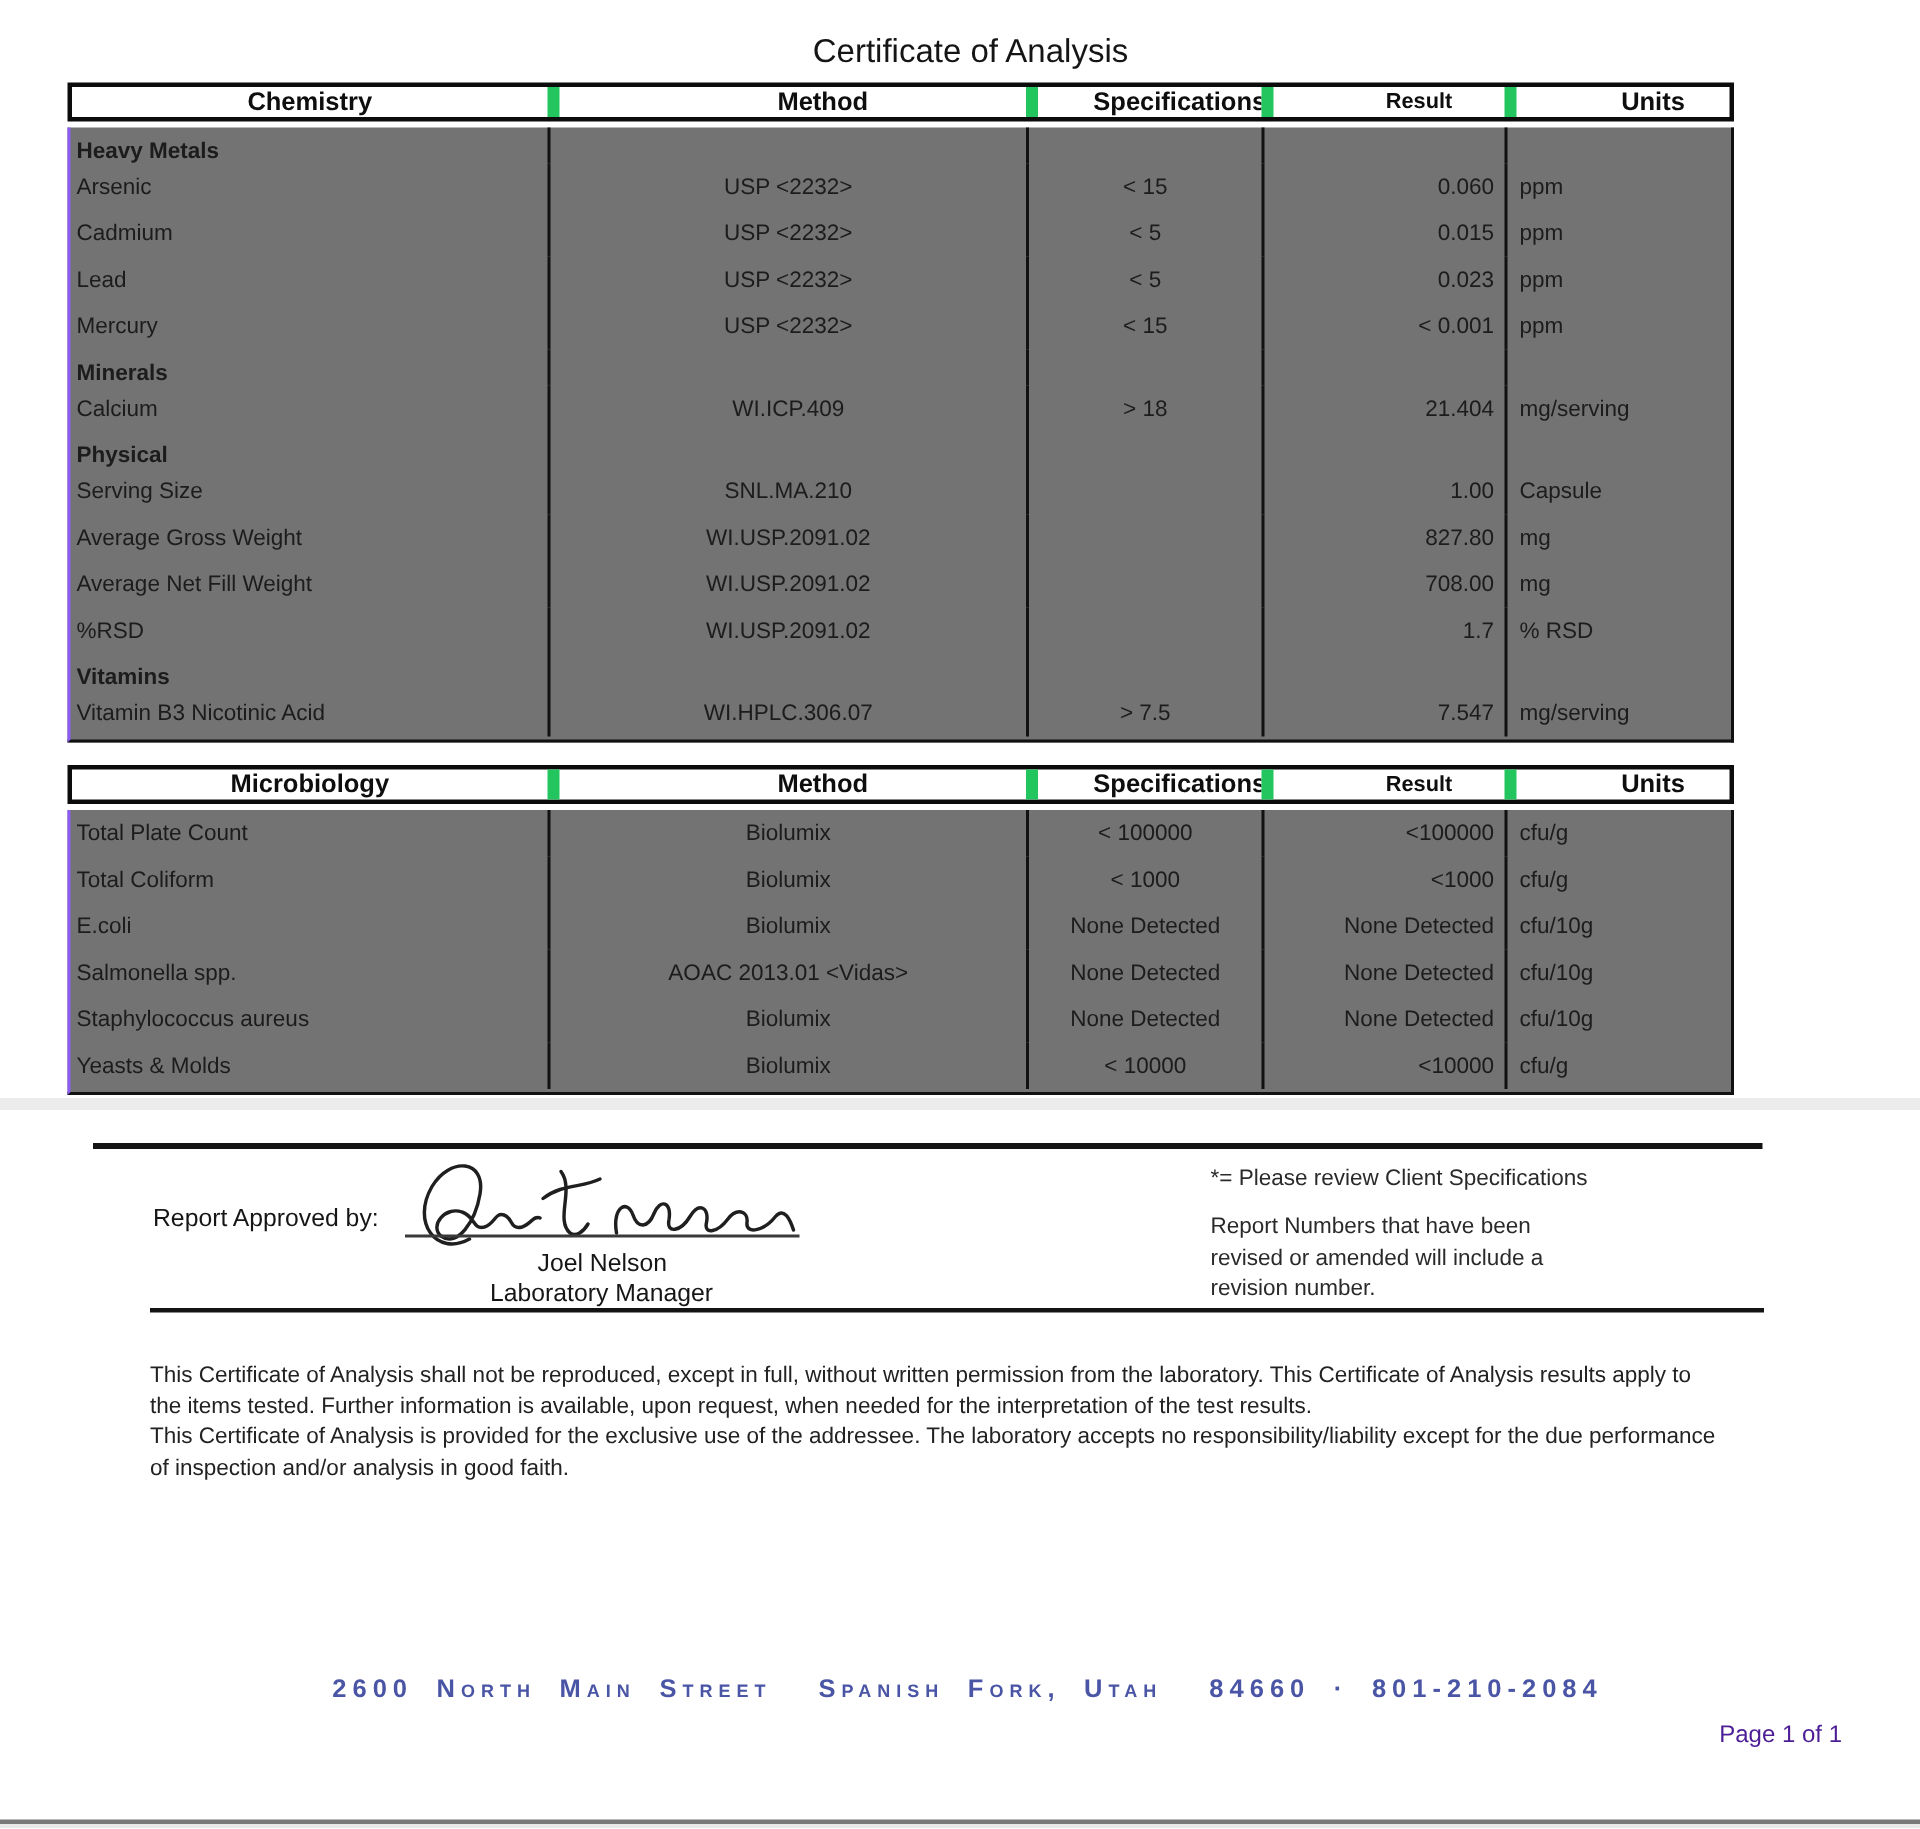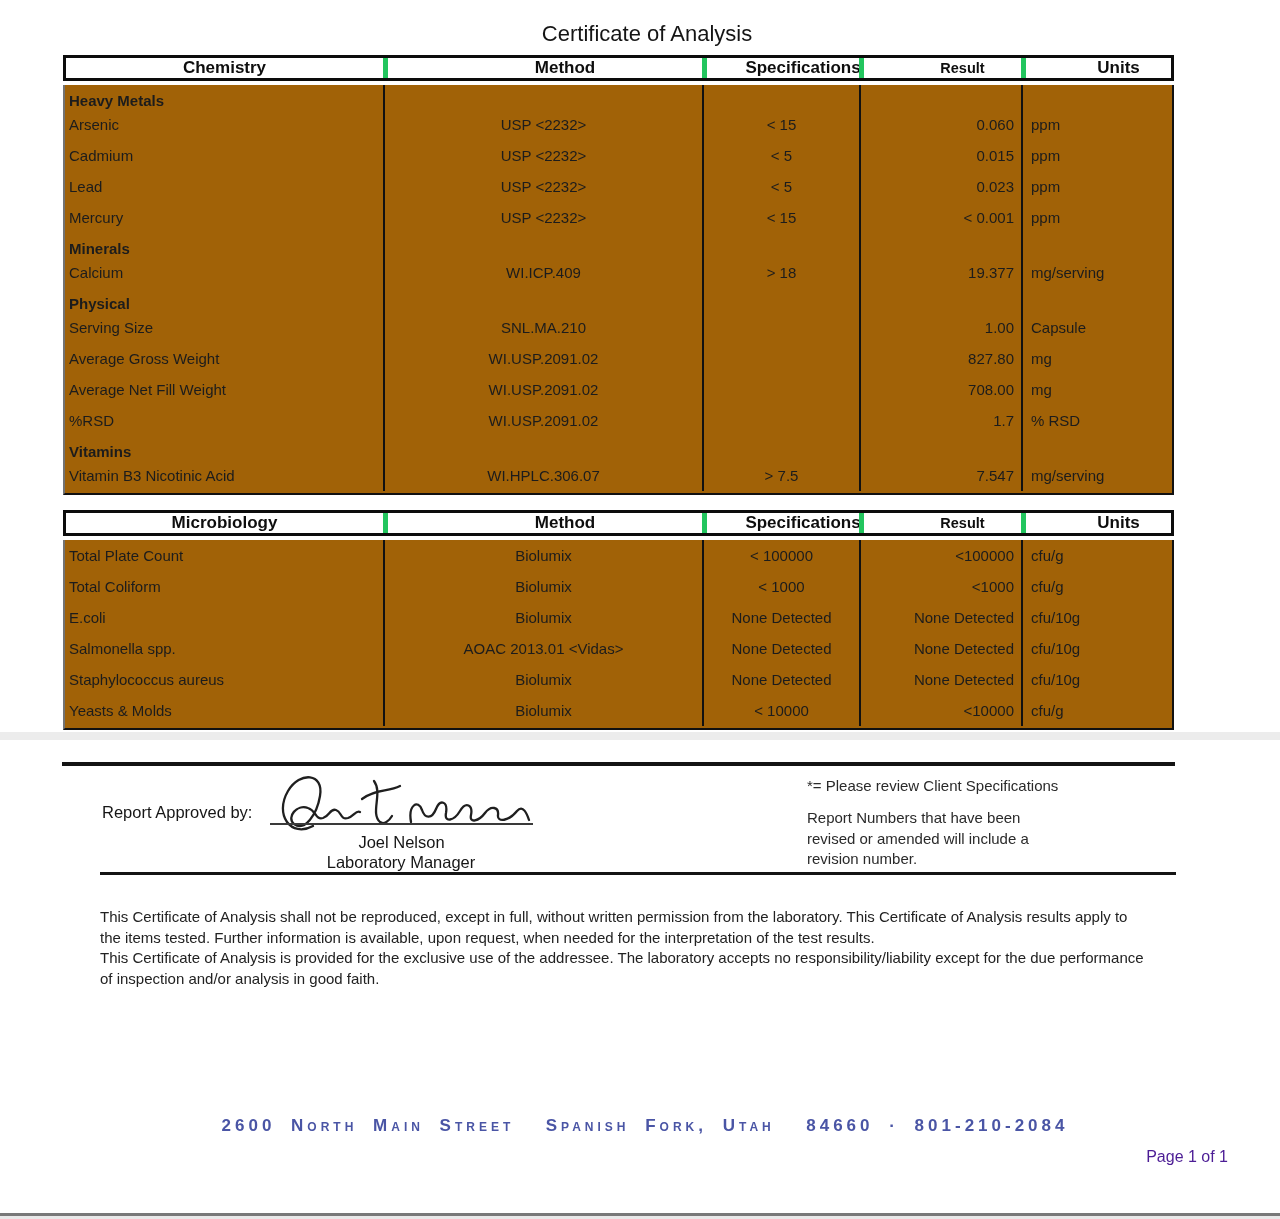--- a/index.html
+++ b/index.html
@@ -17,46 +17,46 @@
   #doc-title {
     position: absolute;
     top: 21px; left: 0; width: 1294px;
     text-align: center;
     font-size: 22px;
     font-weight: normal;
     color: #151515;
   }
 
   
-  .coa-table { position: absolute; left: 63px; width: 1111px; }
+  .coa-table { position: absolute; left: 45px; width: 1111px; }
   #chem-table  { top: 55px; }
   #micro-table { top: 510px; }
 
   .tbl-header {
     display: grid;
     grid-template-columns: 317px 319px 157px 162px 150px;
     border: 3px solid #0c0c0c;
     height: 26px;
     background: #fff;
   }
   .hcell {
     display: flex; align-items: center; justify-content: center;
     font-weight: bold; font-size: 17px; color: #0e0e0e;
     overflow: hidden; white-space: nowrap;
   }
-  .hcell + .hcell { border-left: 5px solid #22c55e; padding-left: 40px; }
+  .hcell + .hcell { border-left: 8px solid #22c55e; padding-left: 40px; }
   .hcell.h-result { font-size: 14.5px; }
 
   .tbl-body {
     margin-top: 4px;
-    border-left: 2px solid #737373;
+    border-left: 2px solid #8b5cf6;
     border-right: 2px solid #111;
     border-bottom: 2px solid #111;
     padding-bottom: 2px;
-    background: #a16207;
+    background: #737373;
   }
   .trow {
     display: grid;
     grid-template-columns: 318px 319px 157px 162px 151px;
   }
   .trow.data    { height: 31px; }
   .trow.section { height: 24px; }
   .cell {
     display: flex; align-items: center;
     font-size: 15px; color: #1c1c1c;
@@ -202,21 +202,21 @@
           <div class="cell c-analyte">Minerals</div>
           <div class="cell c-method"></div>
           <div class="cell c-spec"></div>
           <div class="cell c-result"></div>
           <div class="cell c-units"></div>
         </div>
         <div class="trow data">
           <div class="cell c-analyte">Calcium</div>
           <div class="cell c-method">WI.ICP.409</div>
           <div class="cell c-spec">&gt; 18</div>
-          <div class="cell c-result">19.377</div>
+          <div class="cell c-result">21.404</div>
           <div class="cell c-units">mg/serving</div>
         </div>
         <div class="trow section">
           <div class="cell c-analyte">Physical</div>
           <div class="cell c-method"></div>
           <div class="cell c-spec"></div>
           <div class="cell c-result"></div>
           <div class="cell c-units"></div>
         </div>
         <div class="trow data">

